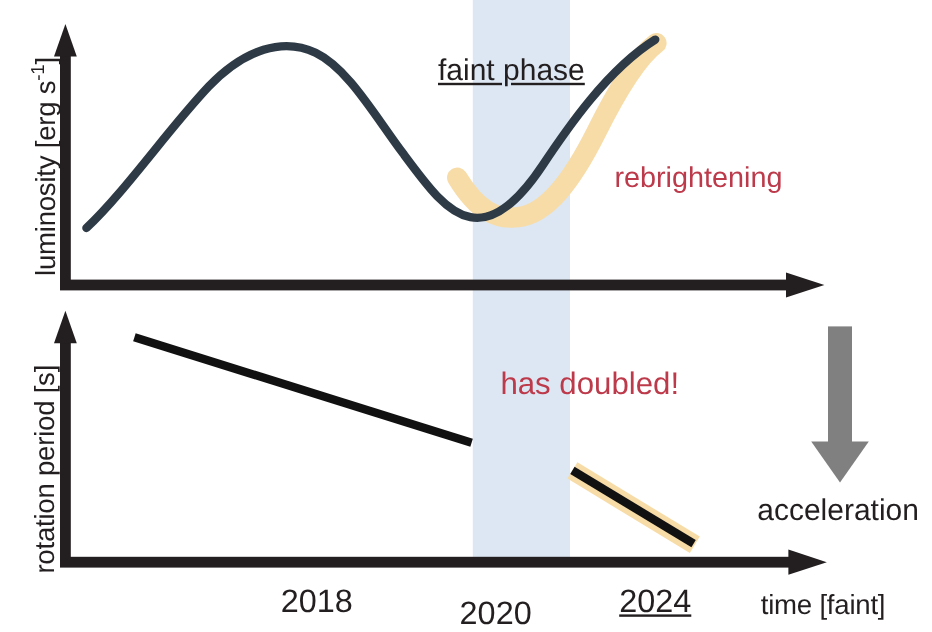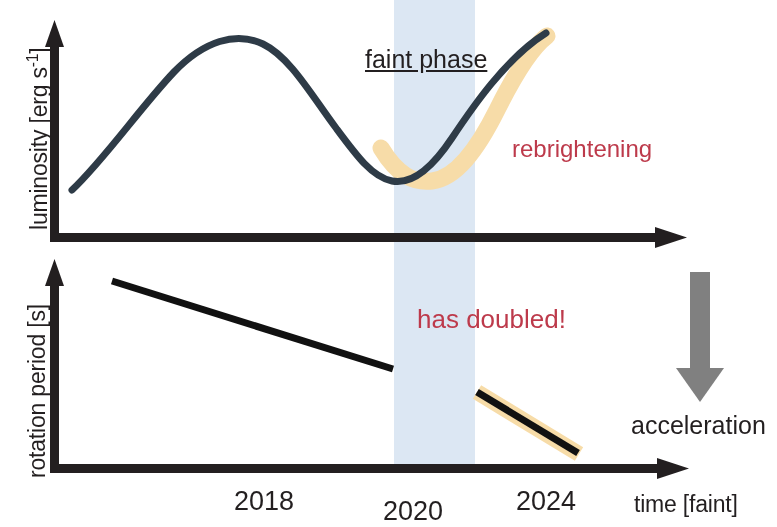--- a/index.html
+++ b/index.html
@@ -112,21 +112,21 @@
 
   <div class="axis-label ylabel" style="left: 24px; top: 230px;">
     <span>luminosity [erg s</span><span class="sup">-1</span><span>]</span>
   </div>
 
   <div class="axis-label ylabel" style="left: 24px; top: 478px;">rotation period [s]</div>
 
   <div class="tick-label" style="left: 76px; top: 478px; margin-top: 48px;">2012</div>
   <div class="tick-label" style="left: 234px; top: 486px;">2018</div>
   <div class="tick-label" style="left: 383px; top: 476px; margin-top: 20px;">2020</div>
-  <div class="tick-label" style="left: 516px; top: 486px;">2024</div>
+  <div class="tick-label" style="left: 516px; top: 486px; text-decoration: underline;">2024</div>
 
   <div class="axis-label" style="left: 634px; top: 491px;">time [faint]</div>
 
   <div class="annot annot-dark" style="left: 365px; top: 45px; text-decoration: underline;">faint phase</div>
 
   <div class="annot annot-red" style="left: 512px; top: 135px;">rebrightening</div>
 
   <div class="annot annot-red-big" style="left: 417px; top: 304px;">
     <div>has doubled!</div>
   </div>

